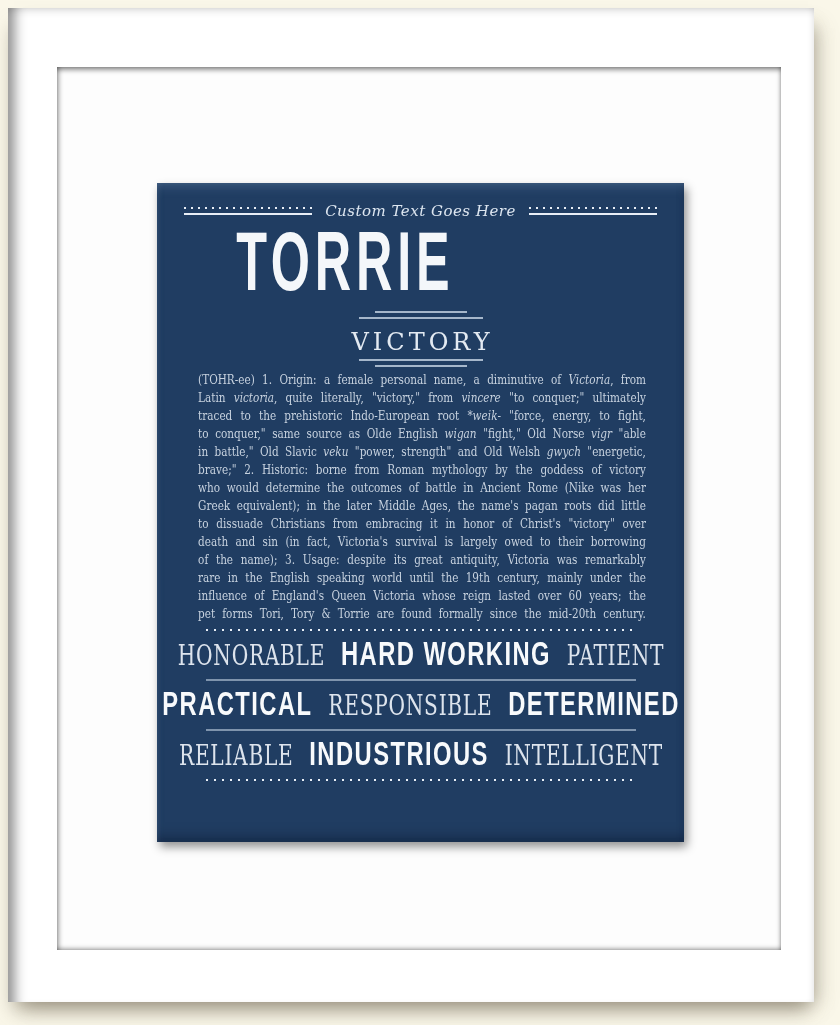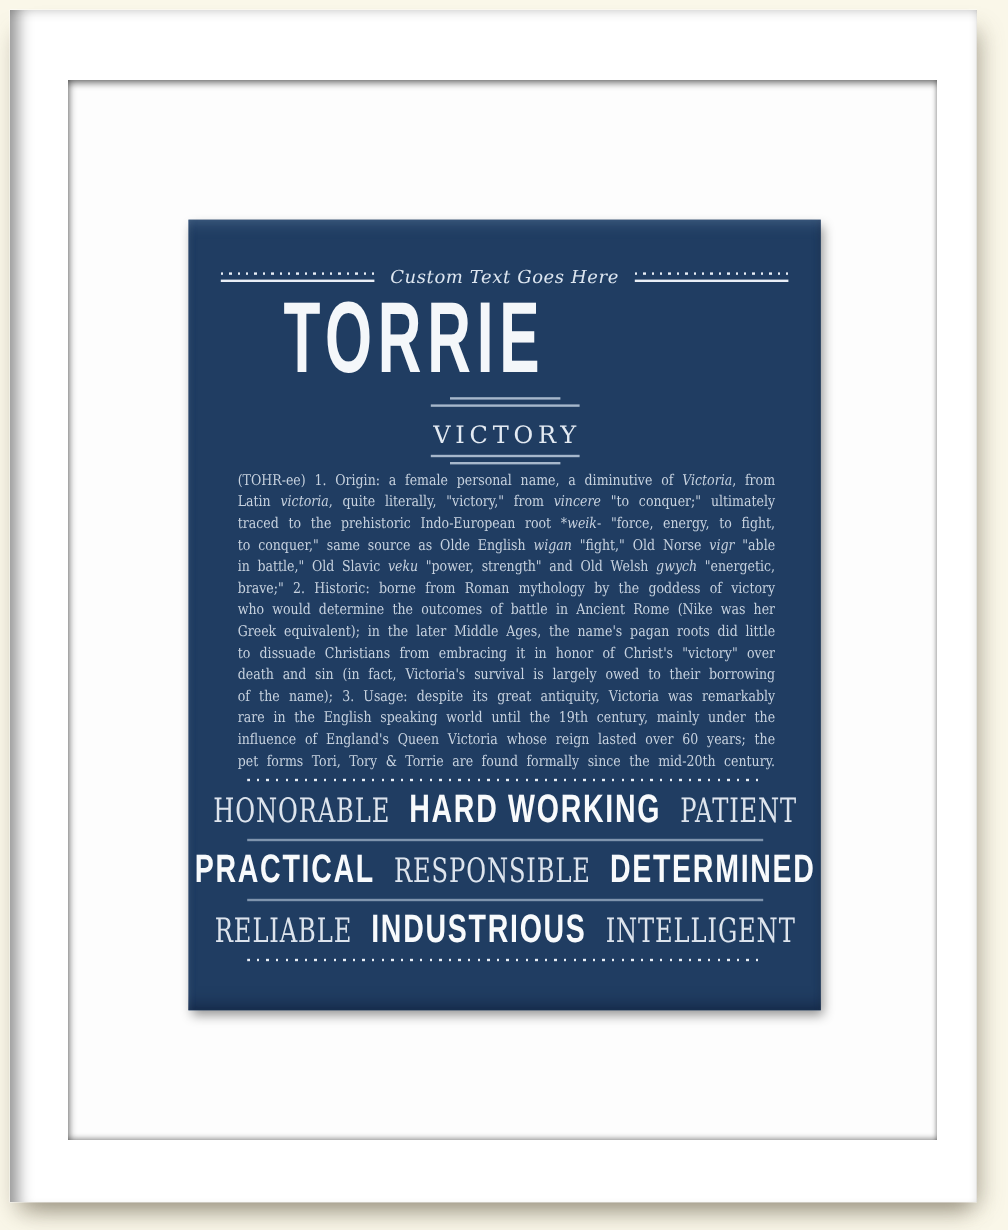--- a/index.html
+++ b/index.html
@@ -30,21 +30,21 @@
                 inset -3px 0 4px -2px rgba(0,0,0,.26),
                 inset 0 -4px 4px -2px rgba(0,0,0,.26);
   }
 
   
   .print {
     position:absolute; left:100px; top:116px; width:527px; height:659px;
     background: var(--print-bg, #203d62);
     color: var(--print-text, #c7d2df);
     box-shadow: 3px 5px 9px rgba(0,0,0,.42);
-    padding-top:40px;
+    padding-top:20px;
   }
   .print::before {
     content:""; position:absolute; inset:0; pointer-events:none;
     box-shadow: inset 0 10px 14px -10px rgba(150,180,215,.40),
                 inset 3px 0 8px -5px rgba(150,180,215,.30),
                 inset 0 -12px 16px -11px rgba(0,8,25,.55),
                 inset -4px 0 8px -6px rgba(0,8,25,.35);
   }
 
   
@@ -68,21 +68,21 @@
     font-size:84px; line-height:84px; letter-spacing:8px; padding-left:8px;
     color:#f4f7fa; transform:scaleX(.60); transform-origin:50% 50%;
   }
 
   
   .ornament { margin-top:8px; }
   .rule { margin:0 auto 4px; height:2px; background: var(--rule,#a6b7cb); }
   .rule.short { width:92px; }
   .rule.long  { width:124px; }
   .meaning {
-    text-align:center; font-size:20px; line-height:30px; letter-spacing:4px; padding:4px 0 2px 4px;
+    text-align:center; font-size:24px; line-height:30px; letter-spacing:4px; padding:4px 0 2px 4px;
     color:#e3eaf2; font-family:"DejaVu Serif", serif;
   }
 
   
   .definition {
     width:530px; margin:4px auto 0; font-size:12.4px; line-height:18px;
     color: var(--print-text,#c7d2df);
     transform:scaleX(.845); transform-origin:50% 0;
   }
   .def-line { text-align:justify; text-align-last:justify; }

